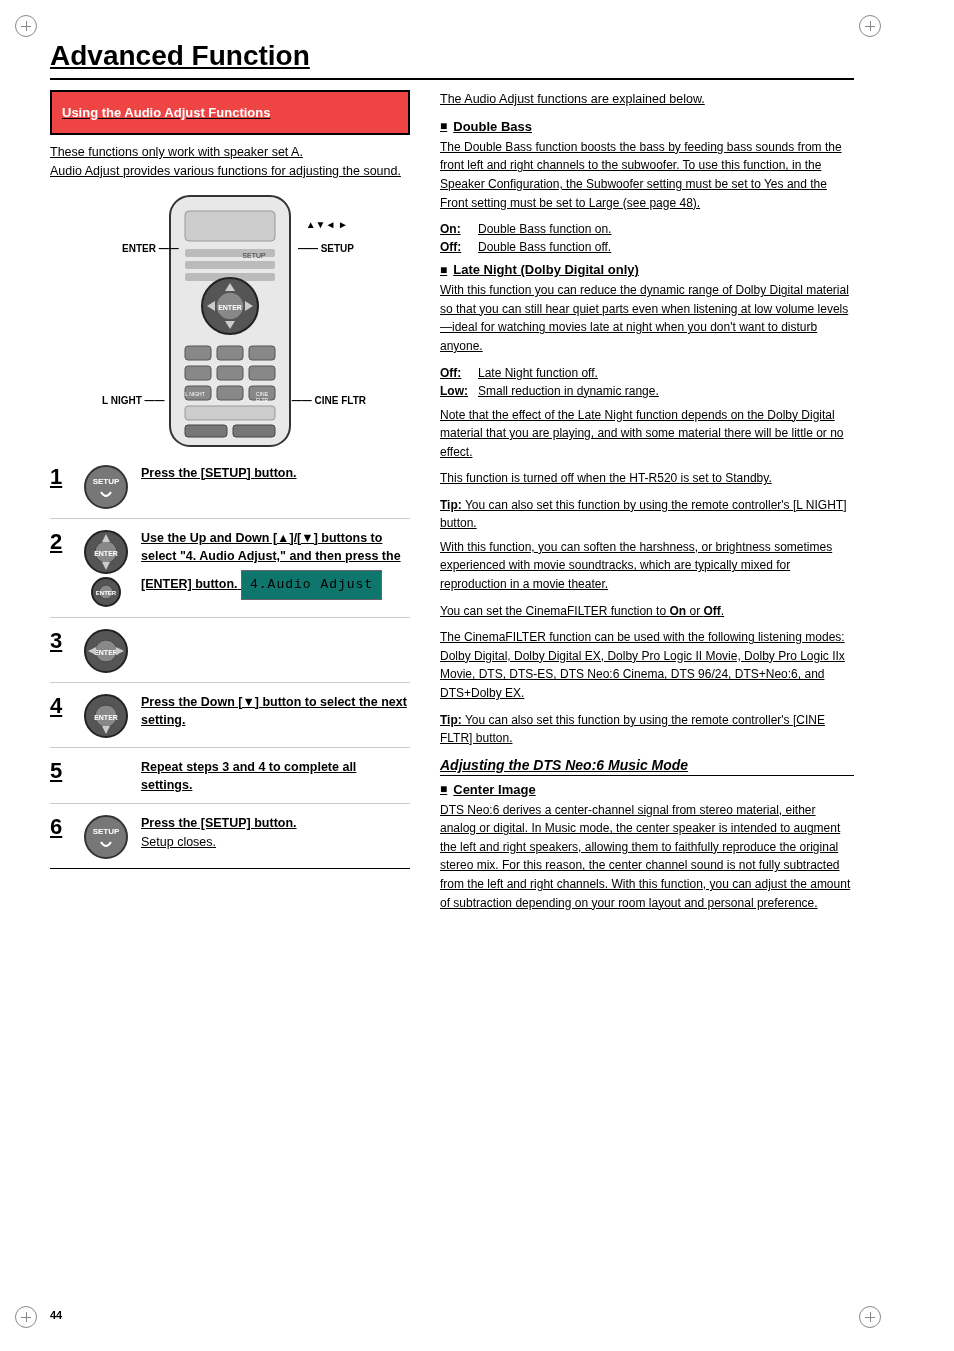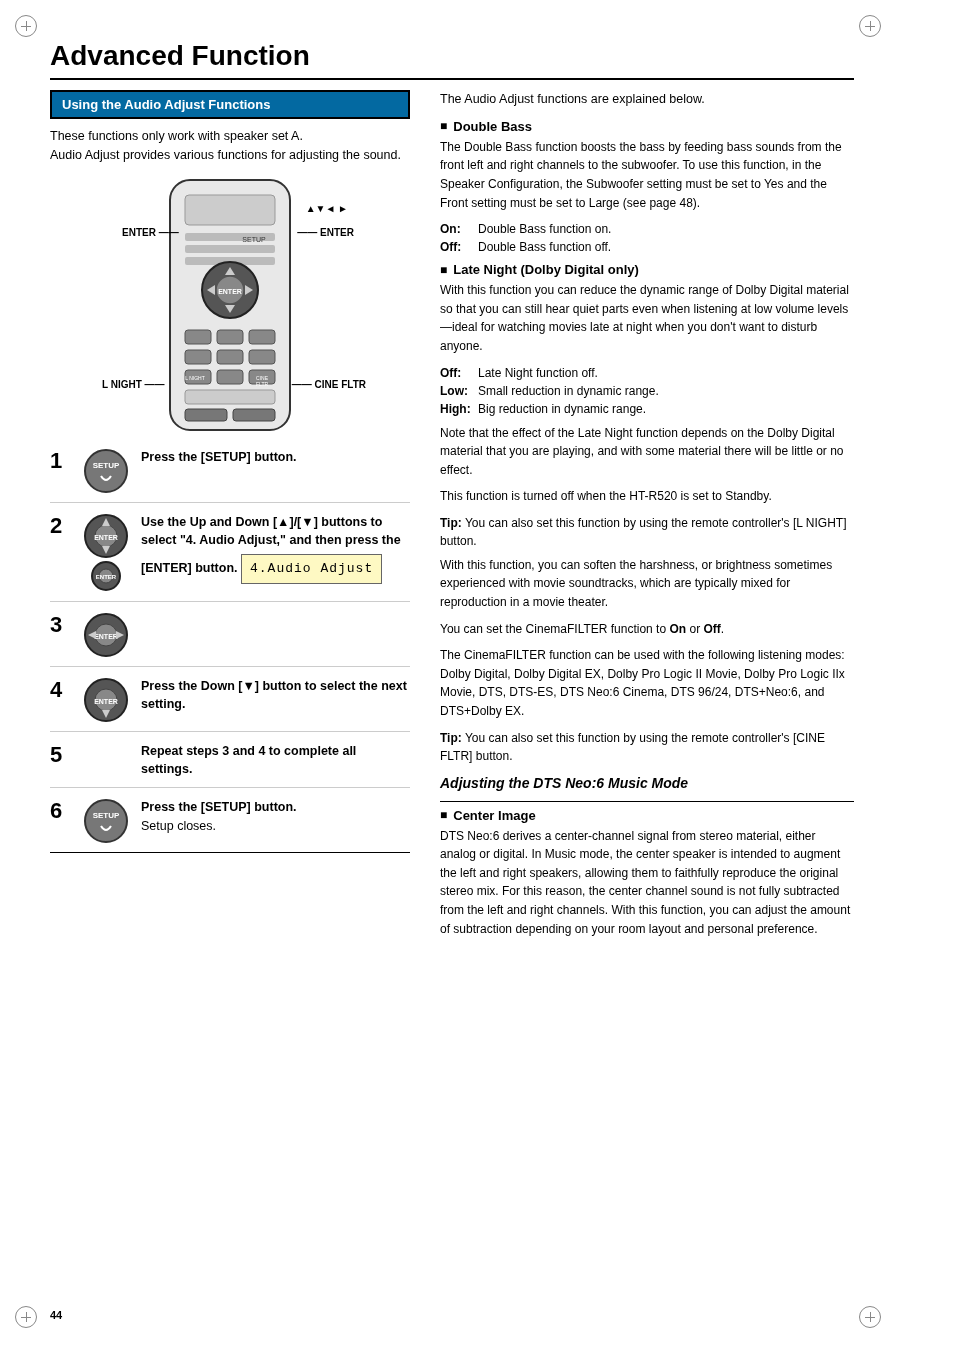--- a/index.html
+++ b/index.html
@@ -10,20 +10,21 @@
       color: #000;
       width: 954px;
       min-height: 1351px;
       position: relative;
     }
     .page {
       width: 904px;
       min-height: 1351px;
       padding: 40px 50px 40px 50px;
       position: relative;
+      text-decoration: underline;
     }
     
     .corner-mark {
       position: absolute;
       width: 30px;
       height: 30px;
     }
     .corner-mark.tl { top: 15px; left: 15px; }
     .corner-mark.tr { top: 15px; right: 15px; }
     .corner-mark.bl { bottom: 15px; left: 15px; }
@@ -61,23 +62,23 @@
       width: 360px;
       flex-shrink: 0;
     }
 
     .col-right {
       flex: 1;
     }
 
     .section-box {
       border: 2px solid #000;
-      background: #0369a1;
+      background: #ef4444;
       color: #fff;
-      padding: 5px 10px;
+      padding: 13px 10px;
       font-size: 13px;
       font-weight: bold;
       margin-bottom: 8px;
     }
 
     .intro-text {
       font-size: 12.5px;
       margin-bottom: 10px;
       line-height: 1.5;
     }
@@ -123,21 +124,21 @@
     }
 
     .step-text {
       font-size: 12.5px;
       line-height: 1.5;
       flex: 1;
     }
     .step-text strong { font-weight: bold; }
 
     .lcd-display {
-      background: #fef9c3;
+      background: #0f766e;
       border: 1px solid #666;
       padding: 4px 8px;
       font-family: 'Courier New', monospace;
       font-size: 13px;
       margin-top: 4px;
       display: inline-block;
       letter-spacing: 1px;
     }
 
     
@@ -178,21 +179,21 @@
       font-weight: bold;
       min-width: 38px;
     }
 
     .italic-heading {
       font-size: 14px;
       font-style: italic;
       font-weight: bold;
       margin: 10px 0 6px 0;
       border-bottom: 1px solid #000;
-      padding-bottom: 10px;
+      padding-bottom: 2px;
     }
 
     .tip-text {
       font-size: 12px;
       line-height: 1.5;
       margin-bottom: 6px;
     }
     .tip-label { font-weight: bold; }
 
     .bold-inline { font-weight: bold; }
@@ -322,21 +323,21 @@
 
             <text x="45" y="205" text-anchor="middle" fill="#fff" font-size="5">L NIGHT</text>
 
             <text x="112" y="205" text-anchor="middle" fill="#fff" font-size="5">CINE</text>
             <text x="112" y="211" text-anchor="middle" fill="#fff" font-size="5">FLTR</text>
           </svg>
 
           
           <div class="remote-label-enter">ENTER ——</div>
           <div class="remote-label-lnight">L NIGHT ——</div>
-          <div class="remote-label-setup">—— ENTER</div>
+          <div class="remote-label-setup">—— SETUP</div>
           <div class="remote-label-cinefltr">—— CINE FLTR</div>
           <div class="remote-label-arrows">▲▼◄ ►</div>
         </div>
       </div>
 
       <div class="steps">
 
         <div class="step">
           <div class="step-num">1</div>
           <div class="step-icon">
@@ -451,24 +452,20 @@
       </div>
       <div class="def-list">
         <div class="def-row">
           <span class="def-term">Off:</span>
           <span>Late Night function off.</span>
         </div>
         <div class="def-row">
           <span class="def-term">Low:</span>
           <span>Small reduction in dynamic range.</span>
         </div>
-        <div class="def-row">
-          <span class="def-term">High:</span>
-          <span>Big reduction in dynamic range.</span>
-        </div>
       </div>
       <div class="subsection-text">
         Note that the effect of the Late Night function depends on the Dolby Digital material that you are playing, and with some material there will be little or no effect.
       </div>
       <div class="subsection-text">
         This function is turned off when the HT-R520 is set to Standby.
       </div>
       <div class="tip-text">
         <span class="tip-label">Tip:</span> You can also set this function by using the remote controller's [L NIGHT] button.
       </div>

